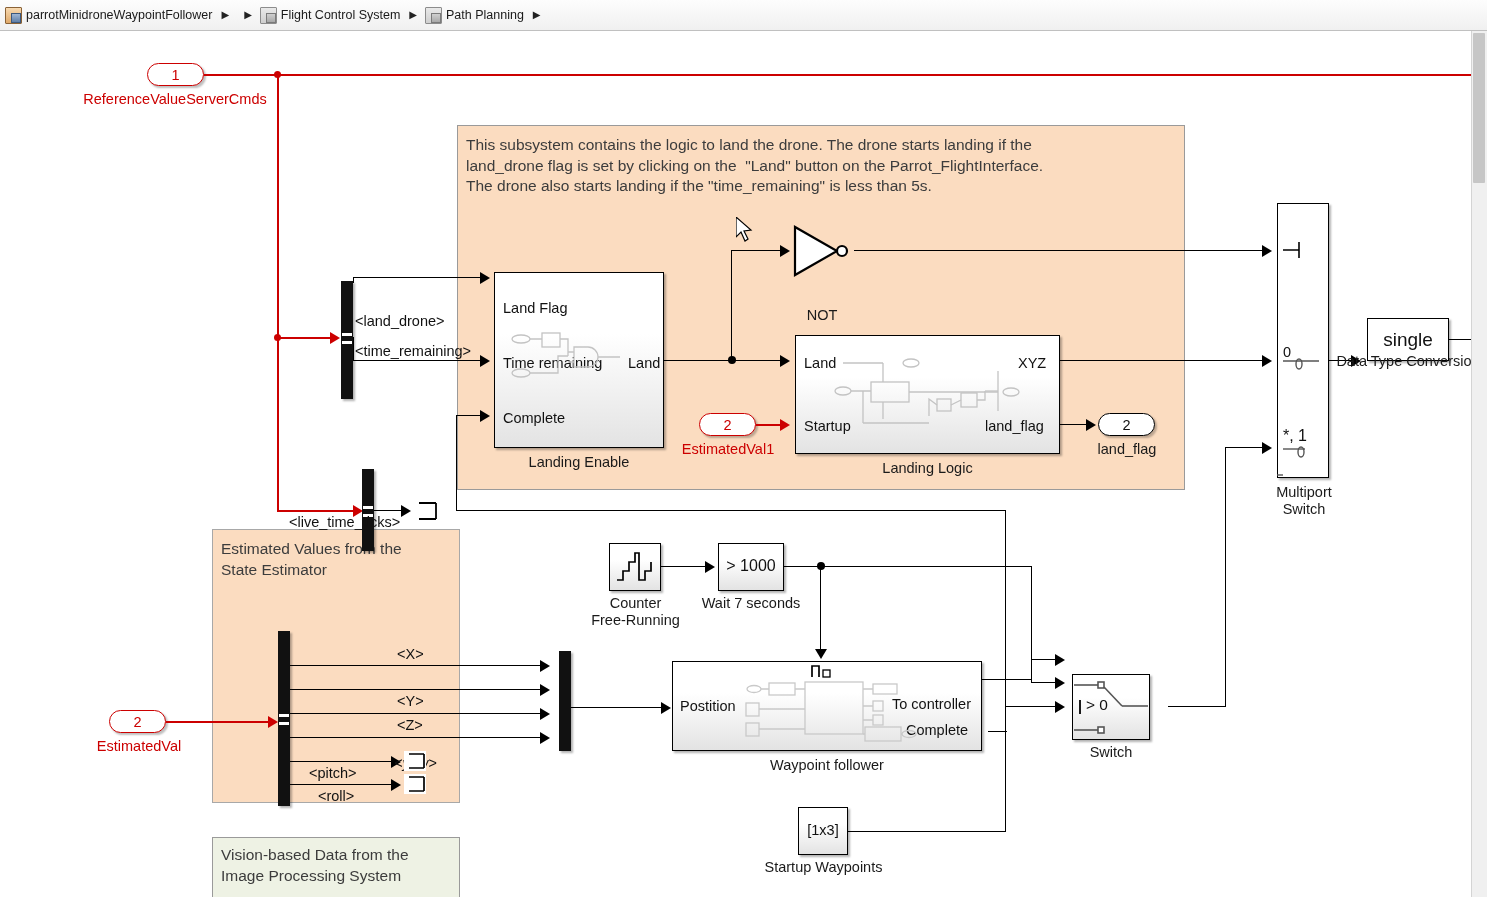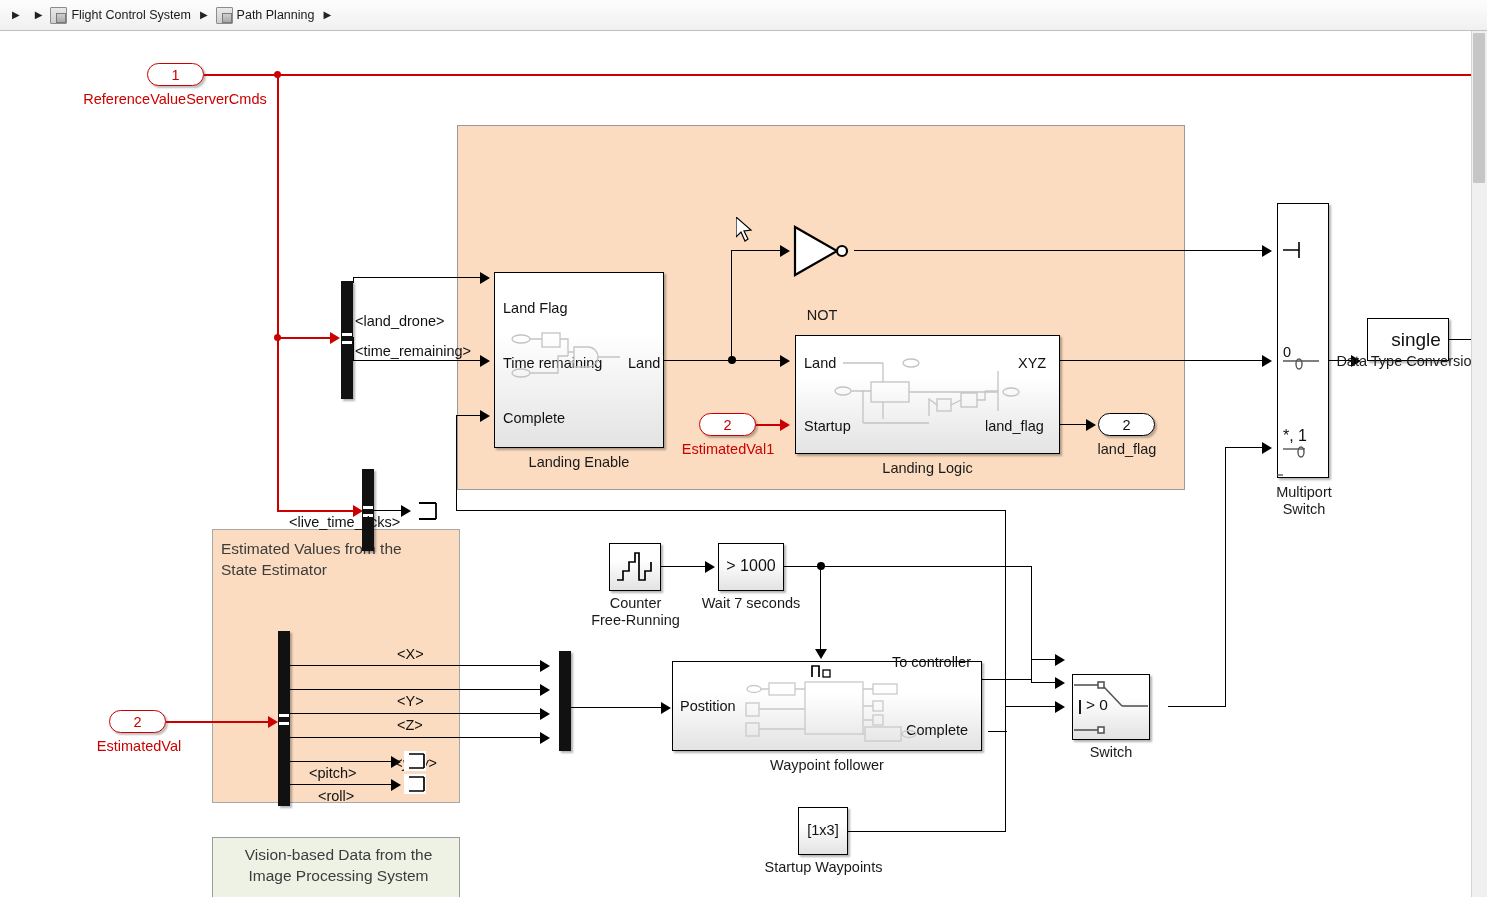--- a/index.html
+++ b/index.html
@@ -116,44 +116,51 @@
 
   .sub-sketch{position:absolute;pointer-events:none;}
   .mouse-cursor{position:absolute;width:0;height:0;}
 </style>
 </head>
 <body>
 
 <div id="root">
 
   <div id="breadcrumb">
+    <div class="crumb">
+      <span class="crumb-icon"></span>
+      <span class="crumb-label">parrotMinidroneWaypointFollower</span>
+    </div>
     <span class="crumb-sep">▶</span>
     <span class="crumb-sep">▶</span>
     <div class="crumb">
       <span class="crumb-icon gray"></span>
       <span class="crumb-label">Flight Control System</span>
     </div>
     <span class="crumb-sep">▶</span>
     <div class="crumb">
       <span class="crumb-icon gray"></span>
       <span class="crumb-label">Path Planning</span>
     </div>
     <span class="crumb-sep">▶</span>
   </div>
 
   <div id="canvas">
 
     <div class="groupbox" style="left:457px;top:94px;width:728px;height:365px;"></div>
+    <div class="grouptext" style="left:466px;top:104px;width:706px;">This subsystem contains the logic to land the drone. The drone starts landing if the
+land_drone flag is set by clicking on the  "Land" button on the Parrot_FlightInterface.
+The drone also starts landing if the "time_remaining" is less than 5s.</div>
 
     <div class="groupbox plain" style="left:212px;top:498px;width:248px;height:274px;"></div>
     <div class="grouptext" style="left:221px;top:508px;width:235px;">Estimated Values from the
 State Estimator</div>
 
     <div class="groupbox green" style="left:212px;top:806px;width:248px;height:68px;"></div>
-    <div class="grouptext" style="left:221px;top:814px;width:235px;text-align:center;">Vision-based Data from the
+    <div class="grouptext" style="left:221px;top:814px;width:235px;">Vision-based Data from the
 Image Processing System</div>
 
     <div class="port-oval" style="left:147px;top:32px;width:57px;height:23px;">
       <span>1</span>
     </div>
     <div class="port-name" style="left:60px;top:60px;width:230px;">ReferenceValueServerCmds</div>
 
     <div class="wire red wh" style="left:204px;top:43px;width:1283px;"></div>
     <div class="junction" style="left:274px;top:40px;"></div>
 
@@ -298,21 +305,21 @@
 Switch</div>
 
     <div class="arrow" style="left:1262px;top:411px;"></div>
     <div class="wire wh" style="left:1225px;top:416px;width:39px;"></div>
     <div class="wire wv" style="left:1225px;top:416px;height:260px;"></div>
     <div class="wire wh" style="left:1168px;top:675px;width:58px;"></div>
 
     <div class="wire wh" style="left:1329px;top:329px;width:24px;"></div>
     <div class="arrow" style="left:1351px;top:324px;"></div>
     <div class="blk flat" style="left:1367px;top:287px;width:82px;height:43px;display:flex;align-items:center;justify-content:center;"></div>
-    <div class="port-text" style="left:1367px;top:298px;width:82px;text-align:center;font-size:19px;margin-left:8px;">single</div>
+    <div class="port-text" style="left:1367px;top:298px;width:82px;text-align:center;font-size:19px;">single</div>
     <div class="blk-label" style="left:1325px;top:322px;width:166px;">Data Type Conversion</div>
 
     <div class="wire wh" style="left:1449px;top:308px;width:29px;"></div>
     <div class="wire wv" style="left:1477px;top:67px;height:242px;"></div>
     <div class="wire wh" style="left:1477px;top:67px;width:10px;"></div>
 
     <div class="port-oval" style="left:109px;top:679px;width:57px;height:23px;">
       <span>2</span>
     </div>
     <div class="port-name" style="left:84px;top:707px;width:110px;">EstimatedVal</div>
@@ -381,21 +388,21 @@
     <div class="wire wv" style="left:1031px;top:535px;height:117px;"></div>
     <div class="wire wh" style="left:1031px;top:651px;width:26px;"></div>
     <div class="arrow" style="left:1055px;top:646px;"></div>
 
     <div class="blk" style="left:672px;top:630px;width:310px;height:90px;"></div>
     <svg class="sub-sketch" style="left:810px;top:632px;width:26px;height:16px;" viewBox="0 0 26 16">
       <path d="M2,14 L2,3 L9,3 L9,14" stroke="#000" stroke-width="1.7" fill="none"></path>
       <rect x="13" y="7" width="7" height="7" stroke="#000" stroke-width="1.3" fill="none"></rect>
     </svg>
     <div class="port-text" style="left:680px;top:667px;">Postition</div>
-    <div class="port-text" style="left:892px;top:623px;">To controller</div>
+    <div class="port-text" style="left:892px;top:665px;">To controller</div>
     <div class="port-text" style="left:906px;top:691px;">Complete</div>
     <svg class="sub-sketch" style="left:745px;top:648px;width:215px;height:64px;" viewBox="0 0 215 64">
       <g stroke="#c9c9c9" stroke-width="1.3" fill="none">
         <ellipse cx="9" cy="10" rx="7" ry="3.5"></ellipse>
         <rect x="24" y="4" width="26" height="12"></rect>
         <rect x="1" y="24" width="13" height="13"></rect>
         <rect x="1" y="44" width="13" height="13"></rect>
         <rect x="60" y="3" width="58" height="52"></rect>
         <path d="M16,10 L24,10 M50,10 L60,10 M14,30 L60,30 M14,50 L60,50"></path>
         <rect x="128" y="5" width="24" height="10"></rect>

